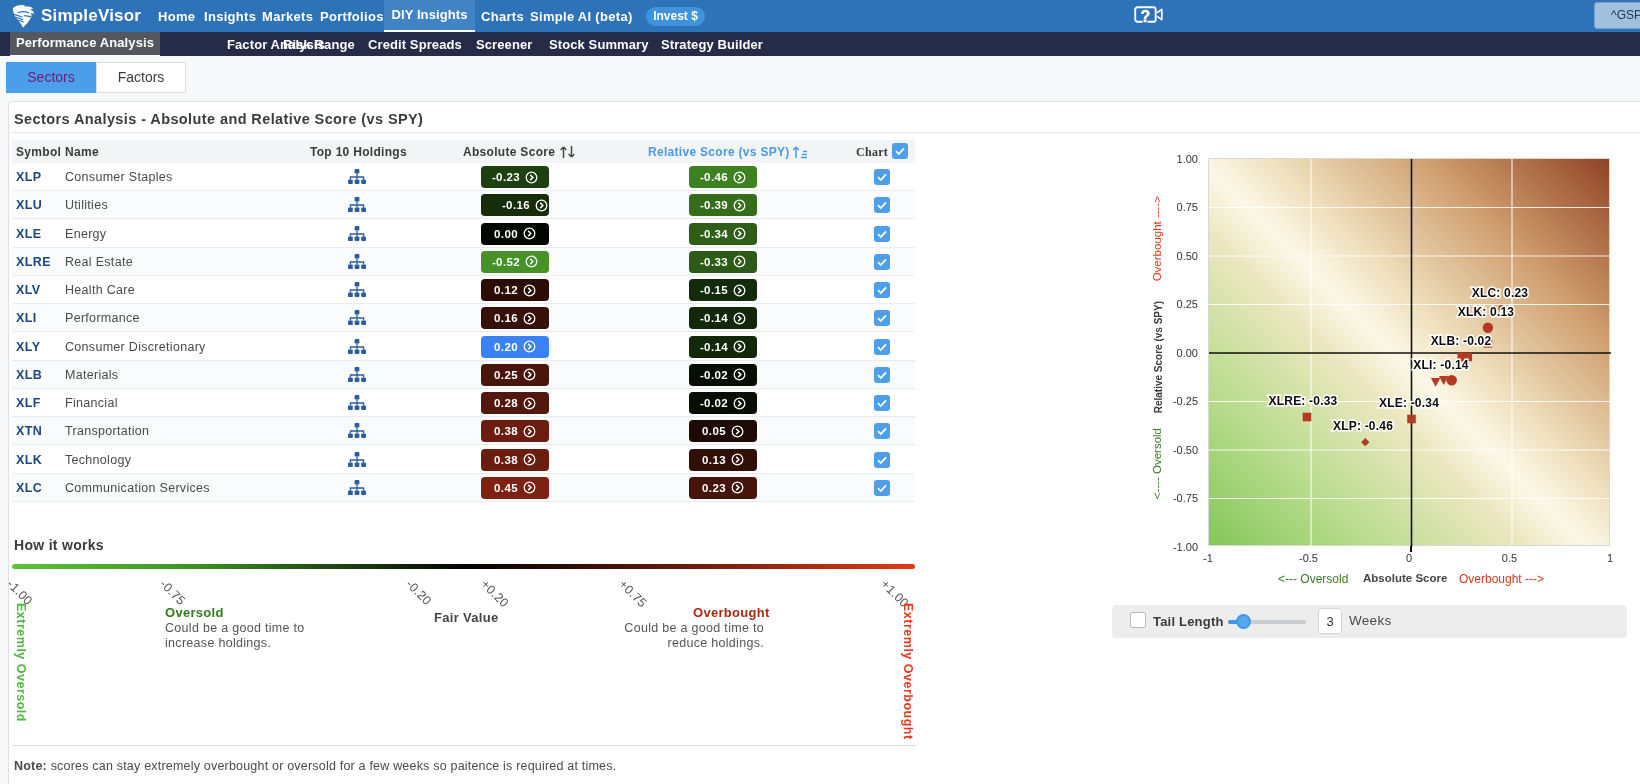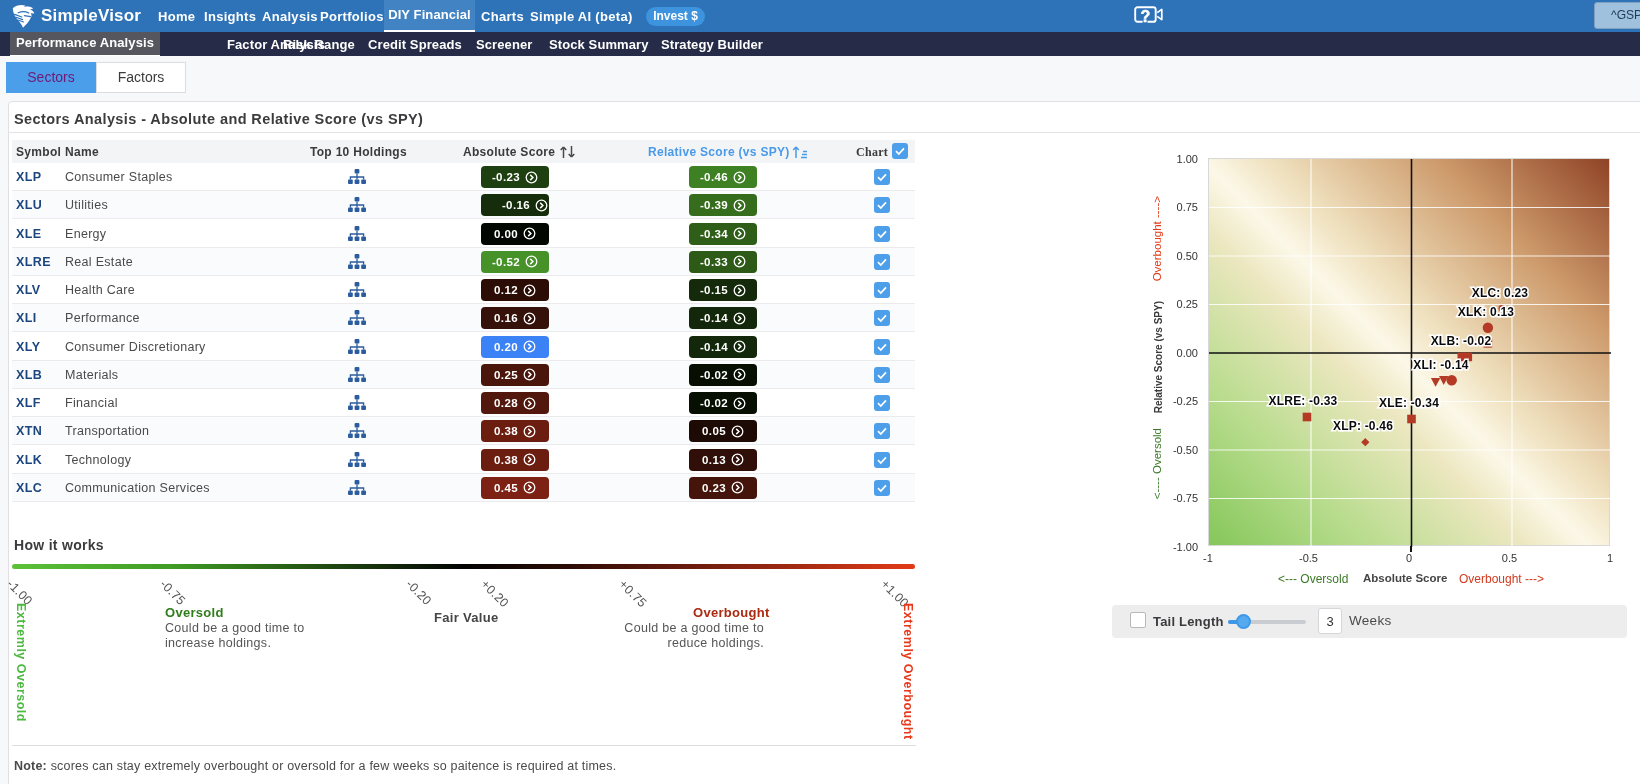--- a/index.html
+++ b/index.html
@@ -81,23 +81,23 @@
       <path d="M6.2 8.8 C9.6 7.4 13.8 7.5 16.8 9.0"></path>
       <path d="M2.6 10.4 L9.8 13.0"></path>
       <path d="M4.0 13.2 L10.6 15.6"></path>
       <path d="M5.8 16.0 L11.4 18.0"></path>
       <path d="M12.4 11.6 L18.6 12.6"></path>
     </g>
   </svg>
   <span class="brand">SimpleVisor</span>
   <span class="navlink" style="left:158px;">Home</span>
   <span class="navlink" style="left:204px;">Insights</span>
-  <span class="navlink" style="left:262px;">Analysis</span>
+  <span class="navlink" style="left:262px;">Markets</span>
   <span class="navlink" style="left:320px;">Portfolios</span>
-  <div class="diy">DIY Financial</div>
+  <div class="diy">DIY Insights</div>
   <span class="navlink" style="left:481px;">Charts</span>
   <span class="navlink" style="left:530px;">Simple AI (beta)</span>
   <div class="invest">Invest $</div>
   <svg width="32" height="24" viewBox="0 0 32 24" style="position:absolute;left:1134px;top:5px;">
     <rect x="1.2" y="2.2" width="20.5" height="14.6" rx="2.4" fill="none" stroke="#fff" stroke-width="1.9"></rect>
     <path d="M23.2 7.6 L27.8 4.4 L27.8 14.6 L23.2 11.4" fill="none" stroke="#fff" stroke-width="1.7" stroke-linejoin="round"></path>
     <text x="11.5" y="17" text-anchor="middle" font-size="16" font-weight="bold" fill="none" stroke="#2e73b8" stroke-width="2.6" font-family="Liberation Sans">?</text>
     <text x="11.5" y="17" text-anchor="middle" font-size="16" font-weight="bold" fill="#ffffff" stroke="#ffffff" stroke-width="0.5" font-family="Liberation Sans">?</text>
   </svg>
   <div class="gspc">^GSPC</div>

